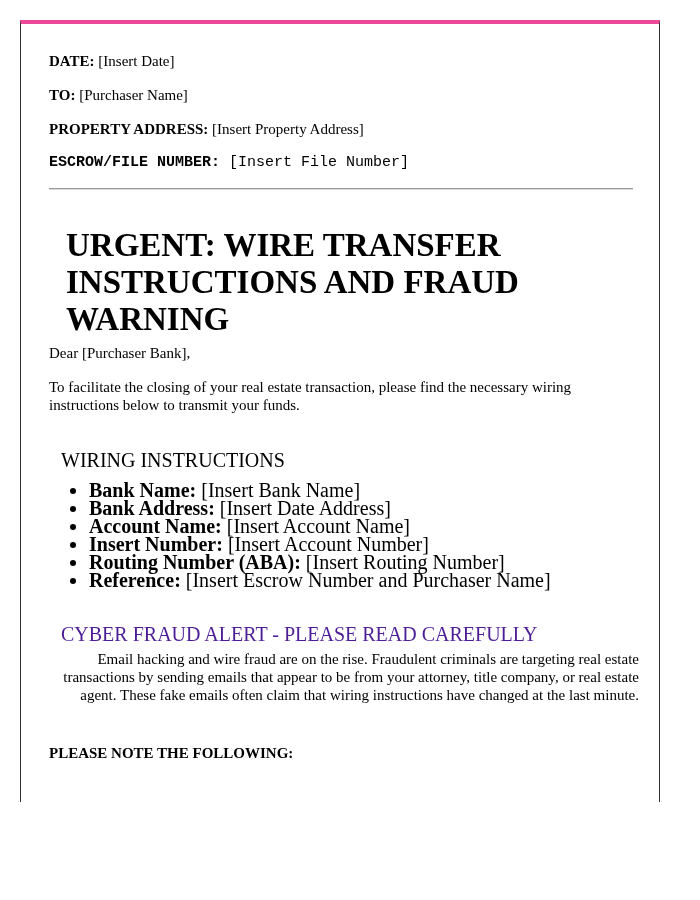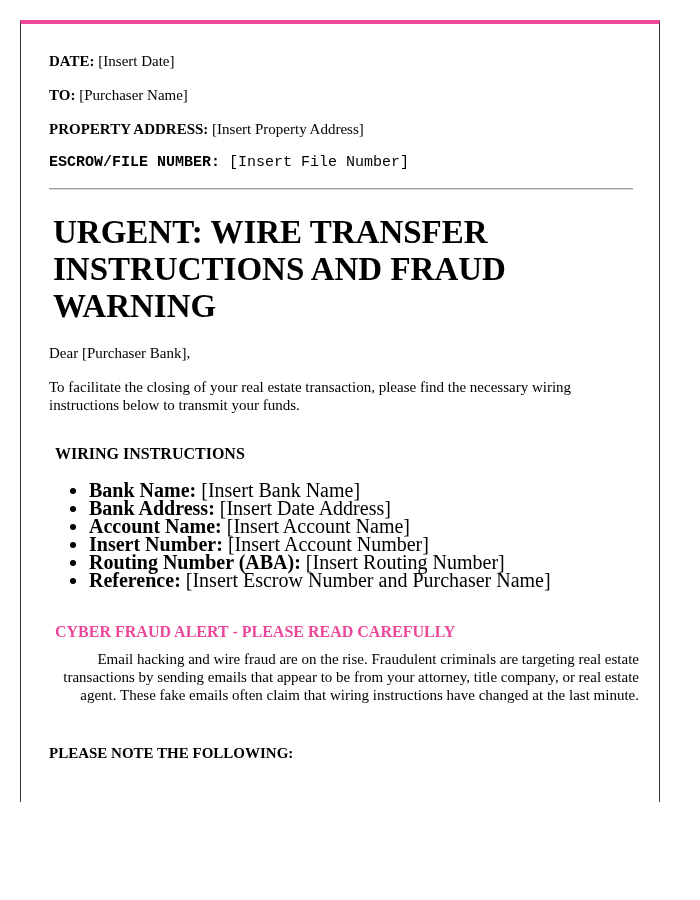--- a/index.html
+++ b/index.html
@@ -52,44 +52,44 @@
     border-bottom: 1px solid #ddd;
   }
   .title {
     position: absolute;
     left: 0;
     top: 186px;
     width: 584px;
     font-size: 33px;
     line-height: 37px;
     font-weight: bold;
-    margin: 4px;
+    margin: 17px;
   }
   .para {
     position: absolute;
     left: 0;
     width: 590px;
     font-size: 15px;
     line-height: 18px;
     margin: 0;
   }
   .h2 {
     position: absolute;
     left: 0;
-    font-size: 16px;
+    font-size: 20px;
     line-height: 28px;
-    font-weight: bold;
-    margin: 6px;
+    font-weight: normal;
+    margin: 12px;
     white-space: nowrap;
   }
   .h2.red {
-    color: #ec4899;
+    color: #4c1d95;
     width: 520px;
     white-space: normal;
-    line-height: 33px;
+    line-height: 27px;
   }
   .list {
     position: absolute;
     left: 0;
     top: 457px;
     margin: 0;
     padding: 0 0 0 40px;
     list-style: disc;
     font-size: 20px;
     line-height: 18px;

